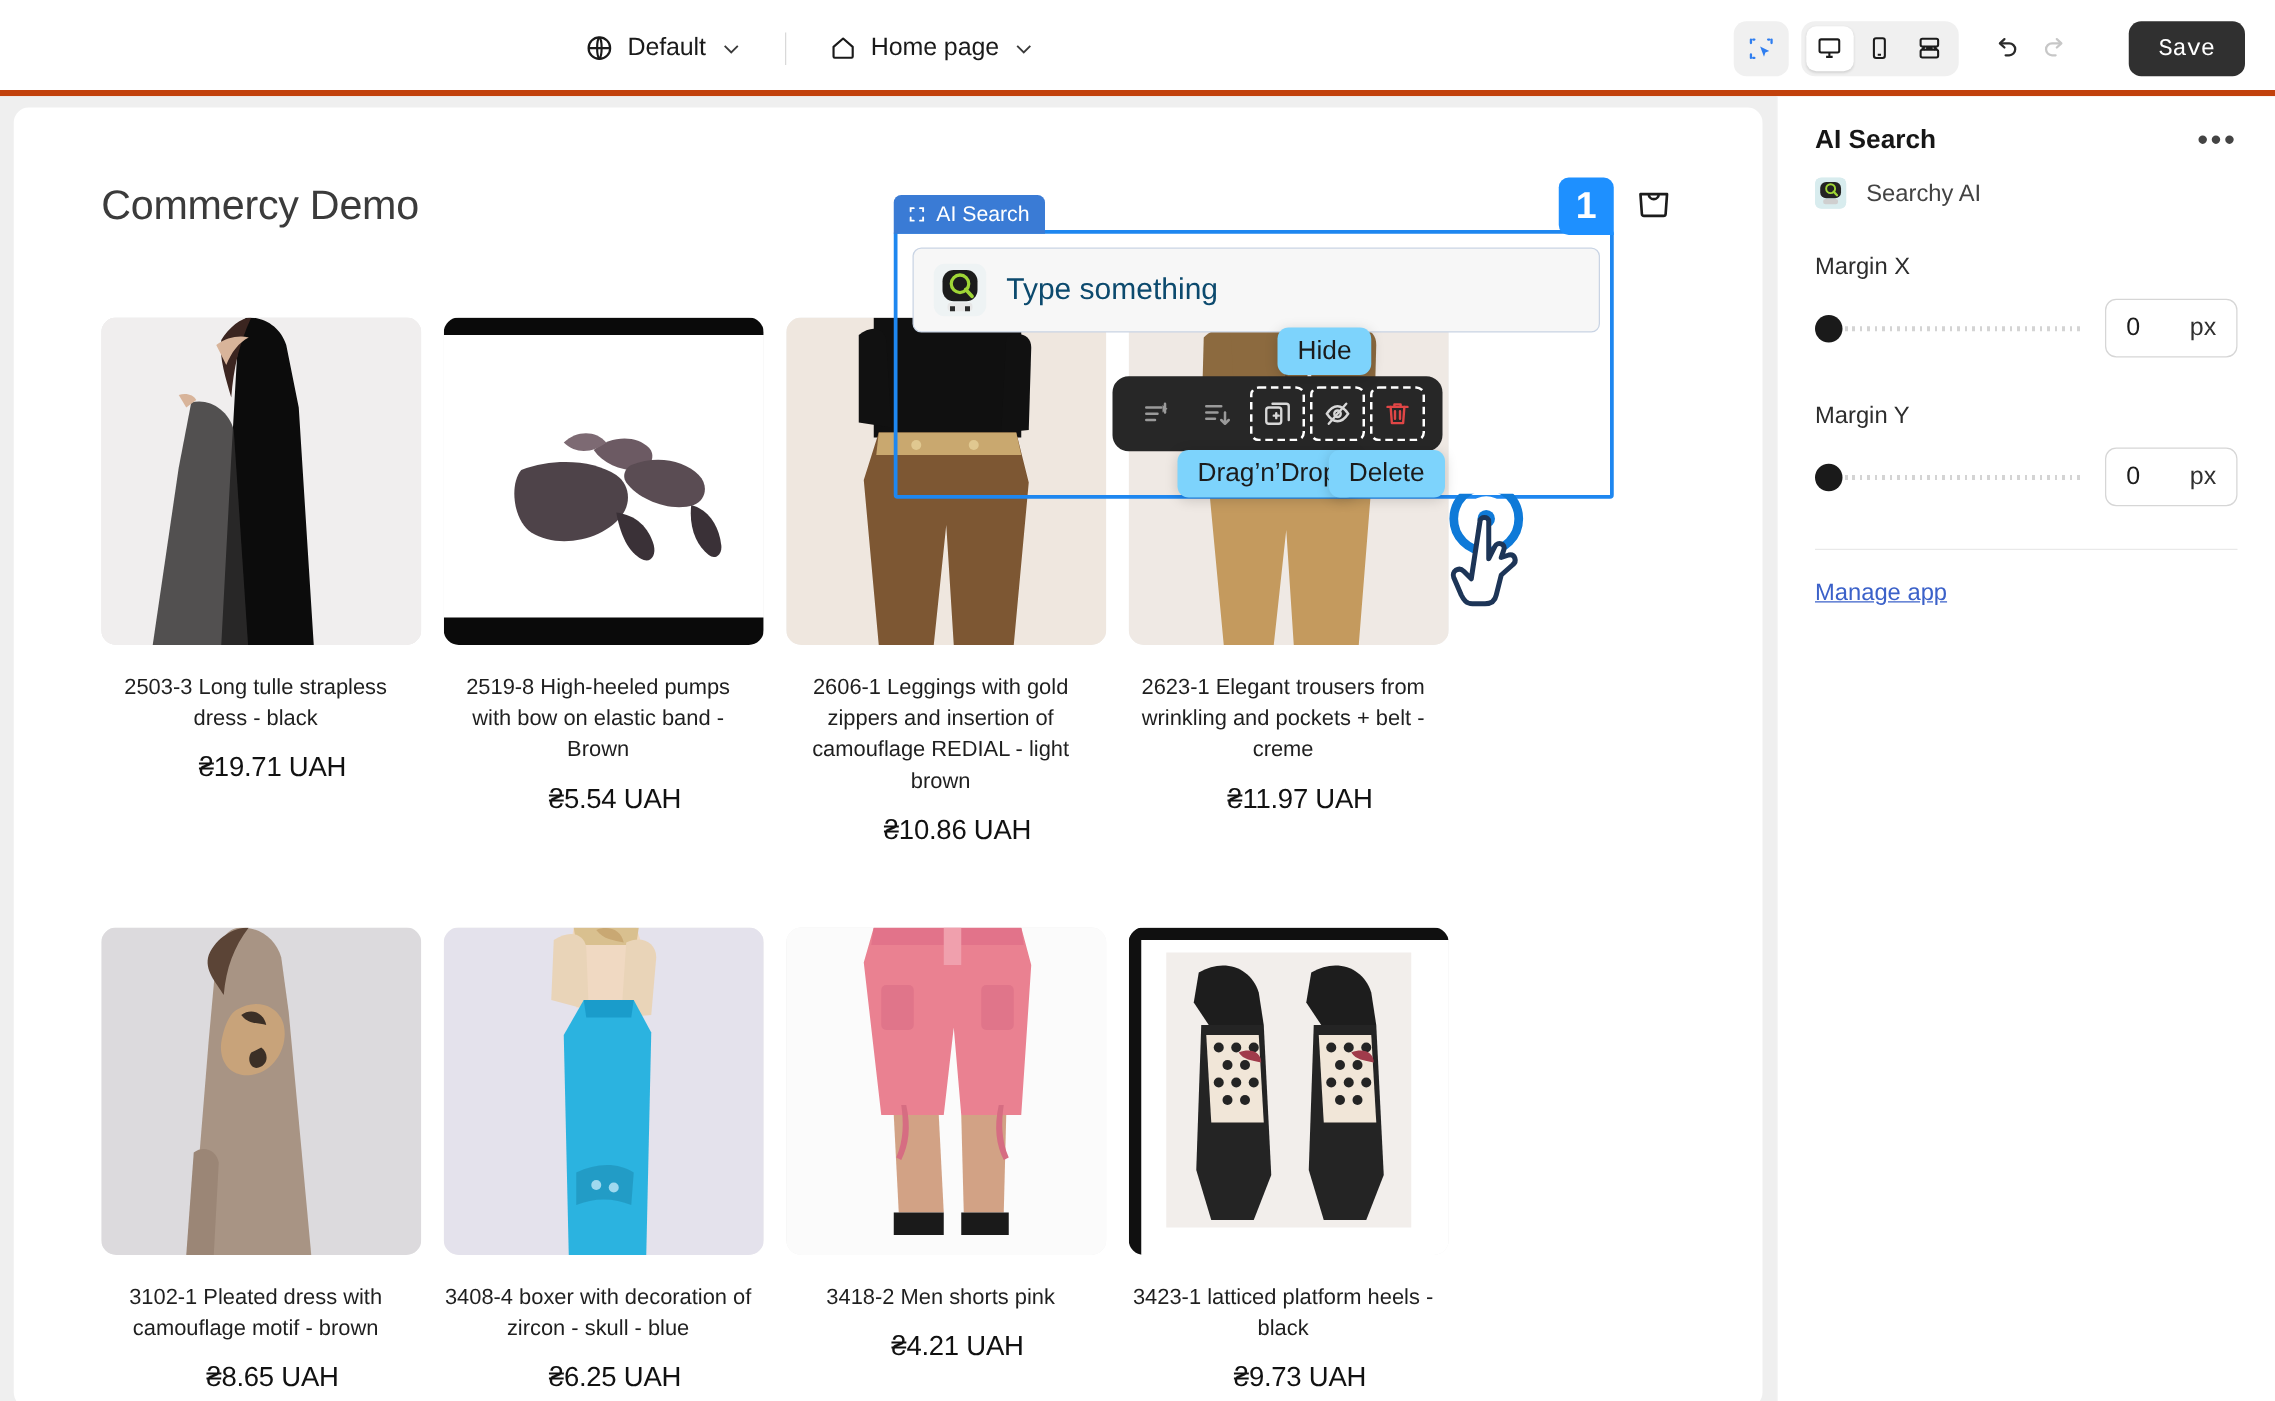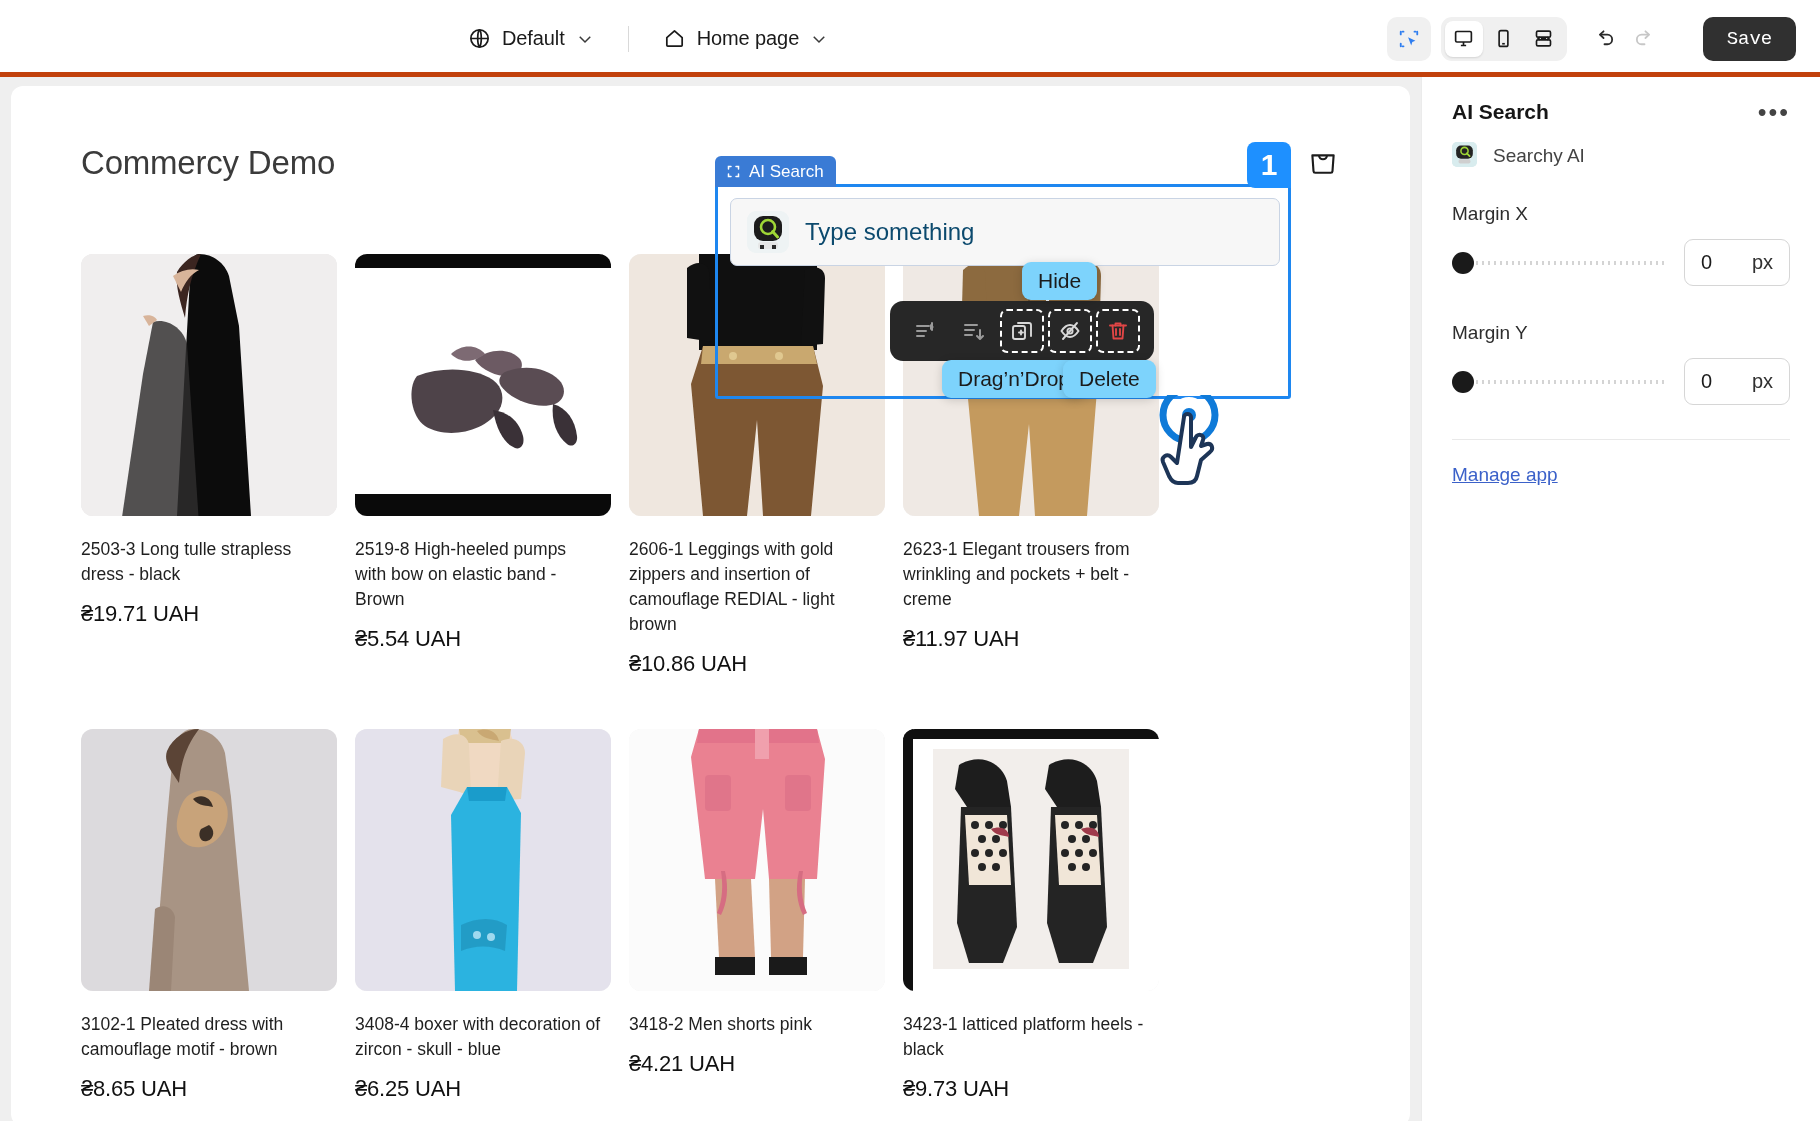--- a/index.html
+++ b/index.html
@@ -91,34 +91,34 @@
     letter-spacing: -0.2px;
   }
   .cart-ic { cursor: pointer; }
 
   
   .grid {
     position: absolute; left: 70px; top: 168px; right: 50px;
     display: grid; grid-template-columns: repeat(4, 274px);
     column-gap: 0px; row-gap: 0px;
   }
-  .cell { width: 274px; }
+  .cell { width: 274px; text-align: center; }
   .pimg {
     width: 256px; height: 262px; border-radius: 12px;
     overflow: hidden; position: relative; background: #f2f2f2;
   }
   .ptitle {
     margin-top: 21px; width: 247px;
     font-size: 17.5px; line-height: 25px; color: #1f1f1f;
   }
   .pprice {
     margin-top: 14px; font-size: 22px; color: #111;
     font-weight: 400; letter-spacing: -0.2px;
   }
-  .row2 { margin-top: 52px; }
+  .row2 { margin-top: 65px; }
 
   
   .widget {
     position: absolute; left: 715px; top: 107px;
     width: 576px; height: 215px;
     border: 3px solid #1e87f0;
     border-radius: 3px;
     z-index: 40;
   }
   .widget-tag {

